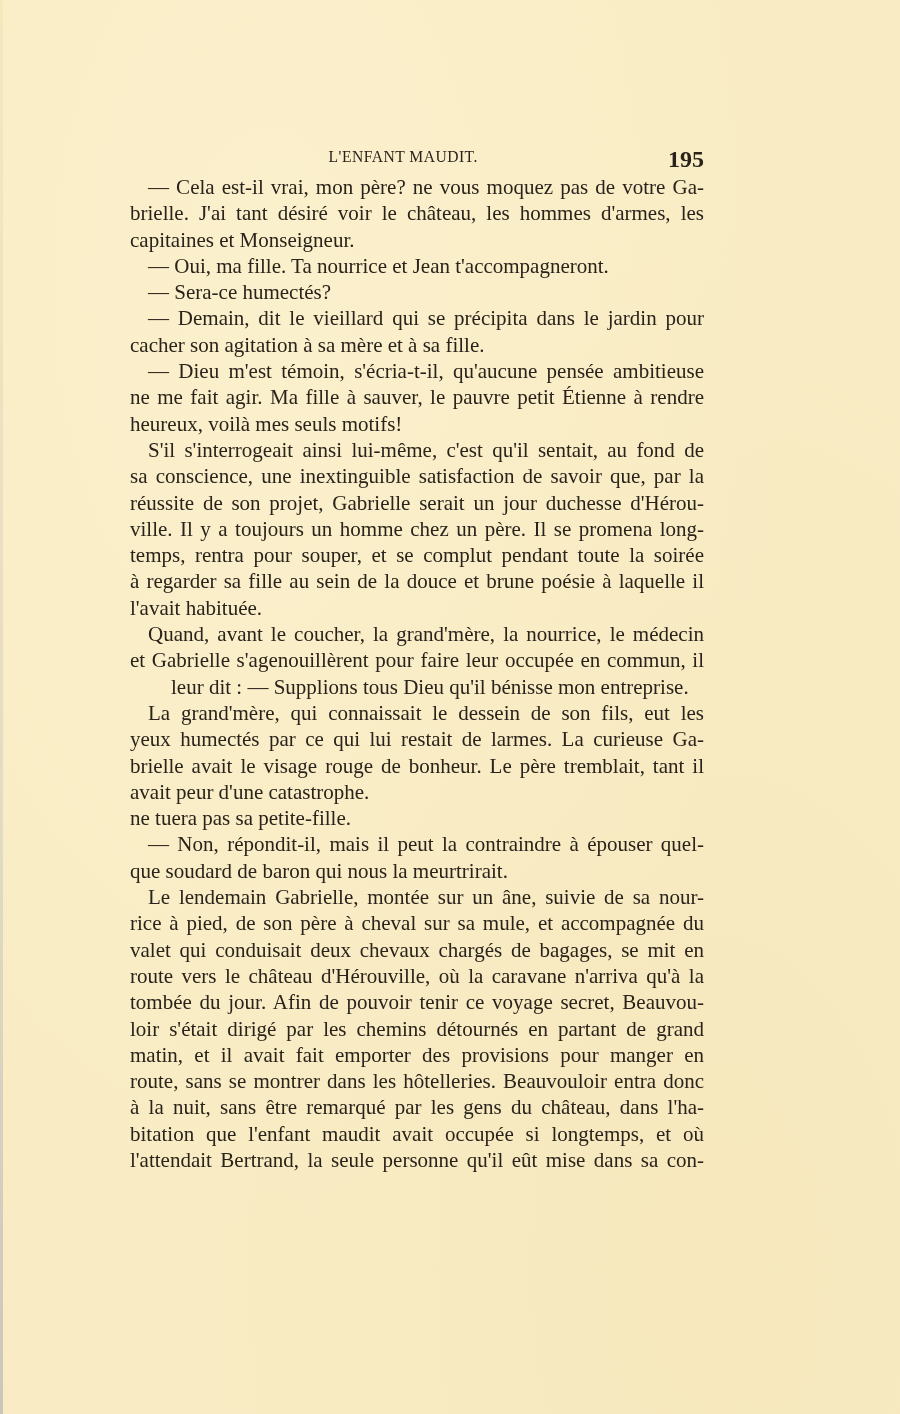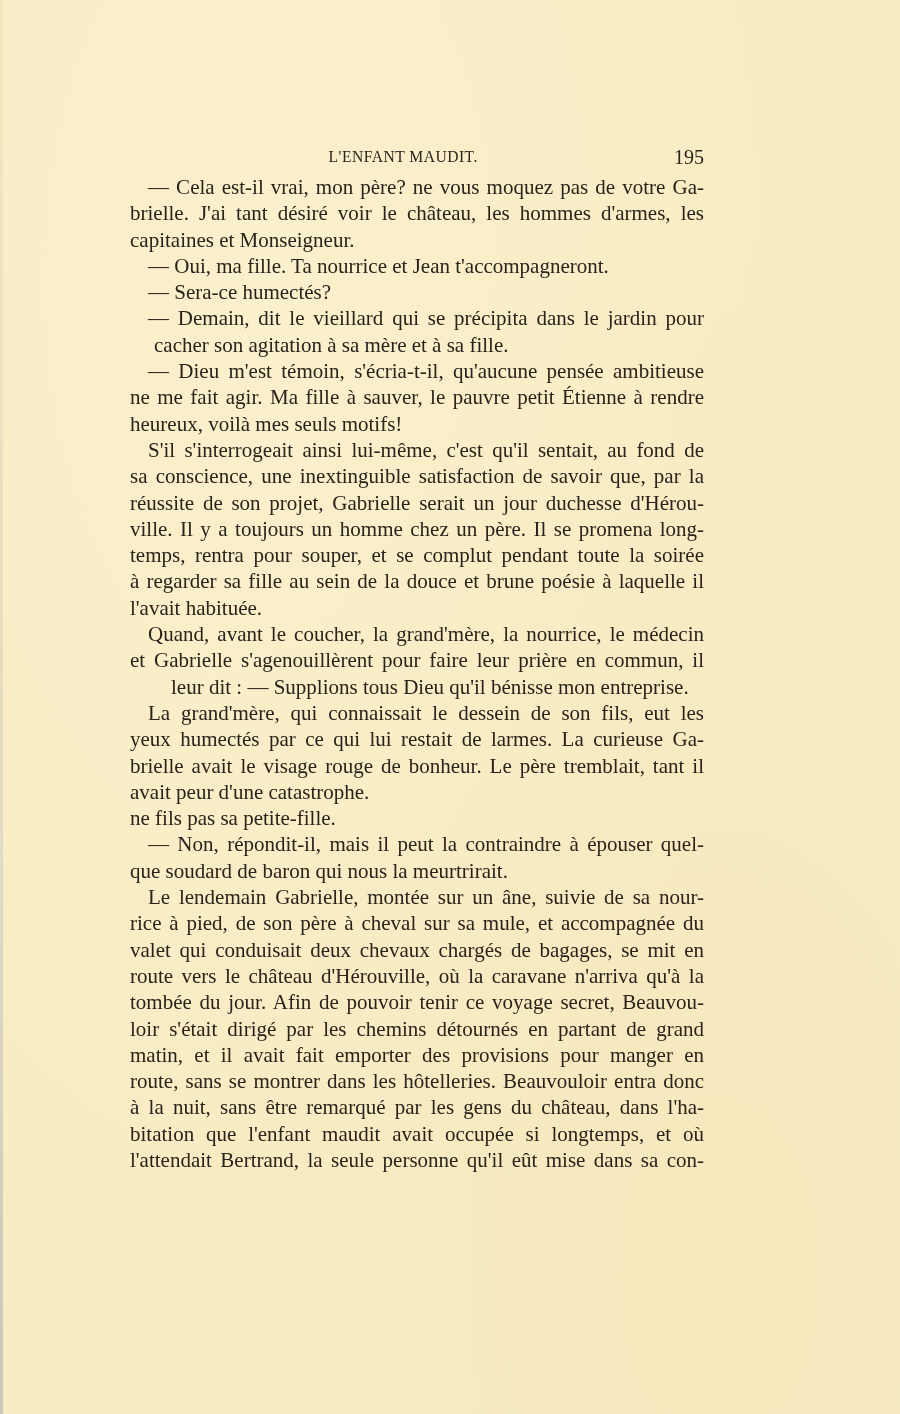--- a/index.html
+++ b/index.html
@@ -24,22 +24,22 @@
     position: absolute; top: 144px; left: 130px; width: 574px; height: 26px;
   }
   .running-title {
     position: absolute; left: 0; right: 0; text-align: center;
     font-size: 17px; letter-spacing: 0.5px; top: 3px;
     font-variant: small-caps;
     padding-right: 30px;
     transform: scaleX(0.92);
   }
   .page-number {
-    position: absolute; right: 0; top: 2px; font-size: 20px;
-    font-weight: normal;
+    position: absolute; right: 0; top: 2px; font-size: 24px;
+    font-weight: bold;
   }
   .text-block {
     position: absolute; top: 174px; left: 130px; width: 574px;
   }
   .line {
     height: 26.3px; line-height: 26.3px;
     font-size: 21px;
     white-space: nowrap;
     text-align: justify;
     text-align-last: justify;
@@ -59,39 +59,39 @@
     <span class="page-number">195</span>
   </div>
 
   <div class="text-block" id="text-block">
       <div class="line indent" style="display: block; width: 574px; box-sizing: border-box;">— Cela est-il vrai, mon père? ne vous moquez pas de votre Ga-</div>
       <div class="line" style="display: block; width: 574px; box-sizing: border-box;">brielle. J'ai tant désiré voir le château, les hommes d'armes, les</div>
       <div class="line last" style="display: block; width: 574px; box-sizing: border-box;">capitaines et Monseigneur.</div>
       <div class="line indent last" style="display: block; width: 574px; box-sizing: border-box;">— Oui, ma fille. Ta nourrice et Jean t'accompagneront.</div>
       <div class="line indent last" style="display: block; width: 574px; box-sizing: border-box;">— Sera-ce humectés?</div>
       <div class="line indent" style="display: block; width: 574px; box-sizing: border-box;">— Demain, dit le vieillard qui se précipita dans le jardin pour</div>
-      <div class="line last" style="display: block; width: 574px; box-sizing: border-box; margin-left: 24px;">cacher son agitation à sa mère et à sa fille.</div>
+      <div class="line last" style="display: block; width: 574px; box-sizing: border-box;">cacher son agitation à sa mère et à sa fille.</div>
       <div class="line indent" style="display: block; width: 574px; box-sizing: border-box;">— Dieu m'est témoin, s'écria-t-il, qu'aucune pensée ambitieuse</div>
       <div class="line" style="display: block; width: 574px; box-sizing: border-box;">ne me fait agir. Ma fille à sauver, le pauvre petit Étienne à rendre</div>
       <div class="line last" style="display: block; width: 574px; box-sizing: border-box;">heureux, voilà mes seuls motifs!</div>
       <div class="line indent" style="display: block; width: 574px; box-sizing: border-box;">S'il s'interrogeait ainsi lui-même, c'est qu'il sentait, au fond de</div>
       <div class="line" style="display: block; width: 574px; box-sizing: border-box;">sa conscience, une inextinguible satisfaction de savoir que, par la</div>
       <div class="line" style="display: block; width: 574px; box-sizing: border-box;">réussite de son projet, Gabrielle serait un jour duchesse d'Hérou-</div>
       <div class="line" style="display: block; width: 574px; box-sizing: border-box;">ville. Il y a toujours un homme chez un père. Il se promena long-</div>
       <div class="line" style="display: block; width: 574px; box-sizing: border-box;">temps, rentra pour souper, et se complut pendant toute la soirée</div>
       <div class="line" style="display: block; width: 574px; box-sizing: border-box;">à regarder sa fille au sein de la douce et brune poésie à laquelle il</div>
       <div class="line last" style="display: block; width: 574px; box-sizing: border-box;">l'avait habituée.</div>
       <div class="line indent" style="display: block; width: 574px; box-sizing: border-box;">Quand, avant le coucher, la grand'mère, la nourrice, le médecin</div>
-      <div class="line" style="display: block; width: 574px; box-sizing: border-box;">et Gabrielle s'agenouillèrent pour faire leur prière en commun, il</div>
+      <div class="line" style="display: block; width: 574px; box-sizing: border-box;">et Gabrielle s'agenouillèrent pour faire leur occupée en commun, il</div>
       <div class="line last" style="display: block; width: 574px; box-sizing: border-box; margin-left: 41px;">leur dit : — Supplions tous Dieu qu'il bénisse mon entreprise.</div>
       <div class="line indent" style="display: block; width: 574px; box-sizing: border-box;">La grand'mère, qui connaissait le dessein de son fils, eut les</div>
       <div class="line" style="display: block; width: 574px; box-sizing: border-box;">yeux humectés par ce qui lui restait de larmes. La curieuse Ga-</div>
       <div class="line" style="display: block; width: 574px; box-sizing: border-box;">brielle avait le visage rouge de bonheur. Le père tremblait, tant il</div>
       <div class="line last" style="display: block; width: 574px; box-sizing: border-box;">avait peur d'une catastrophe.</div>
-      <div class="line last" style="display: block; width: 574px; box-sizing: border-box;">ne fils pas sa petite-fille.</div>
+      <div class="line last" style="display: block; width: 574px; box-sizing: border-box;">ne tuera pas sa petite-fille.</div>
       <div class="line indent" style="display: block; width: 574px; box-sizing: border-box;">— Non, répondit-il, mais il peut la contraindre à épouser quel-</div>
       <div class="line last" style="display: block; width: 574px; box-sizing: border-box;">que soudard de baron qui nous la meurtrirait.</div>
       <div class="line indent" style="display: block; width: 574px; box-sizing: border-box;">Le lendemain Gabrielle, montée sur un âne, suivie de sa nour-</div>
       <div class="line" style="display: block; width: 574px; box-sizing: border-box;">rice à pied, de son père à cheval sur sa mule, et accompagnée du</div>
       <div class="line" style="display: block; width: 574px; box-sizing: border-box;">valet qui conduisait deux chevaux chargés de bagages, se mit en</div>
       <div class="line" style="display: block; width: 574px; box-sizing: border-box;">route vers le château d'Hérouville, où la caravane n'arriva qu'à la</div>
       <div class="line" style="display: block; width: 574px; box-sizing: border-box;">tombée du jour. Afin de pouvoir tenir ce voyage secret, Beauvou-</div>
       <div class="line" style="display: block; width: 574px; box-sizing: border-box;">loir s'était dirigé par les chemins détournés en partant de grand</div>
       <div class="line" style="display: block; width: 574px; box-sizing: border-box;">matin, et il avait fait emporter des provisions pour manger en</div>
       <div class="line" style="display: block; width: 574px; box-sizing: border-box;">route, sans se montrer dans les hôtelleries. Beauvouloir entra donc</div>

